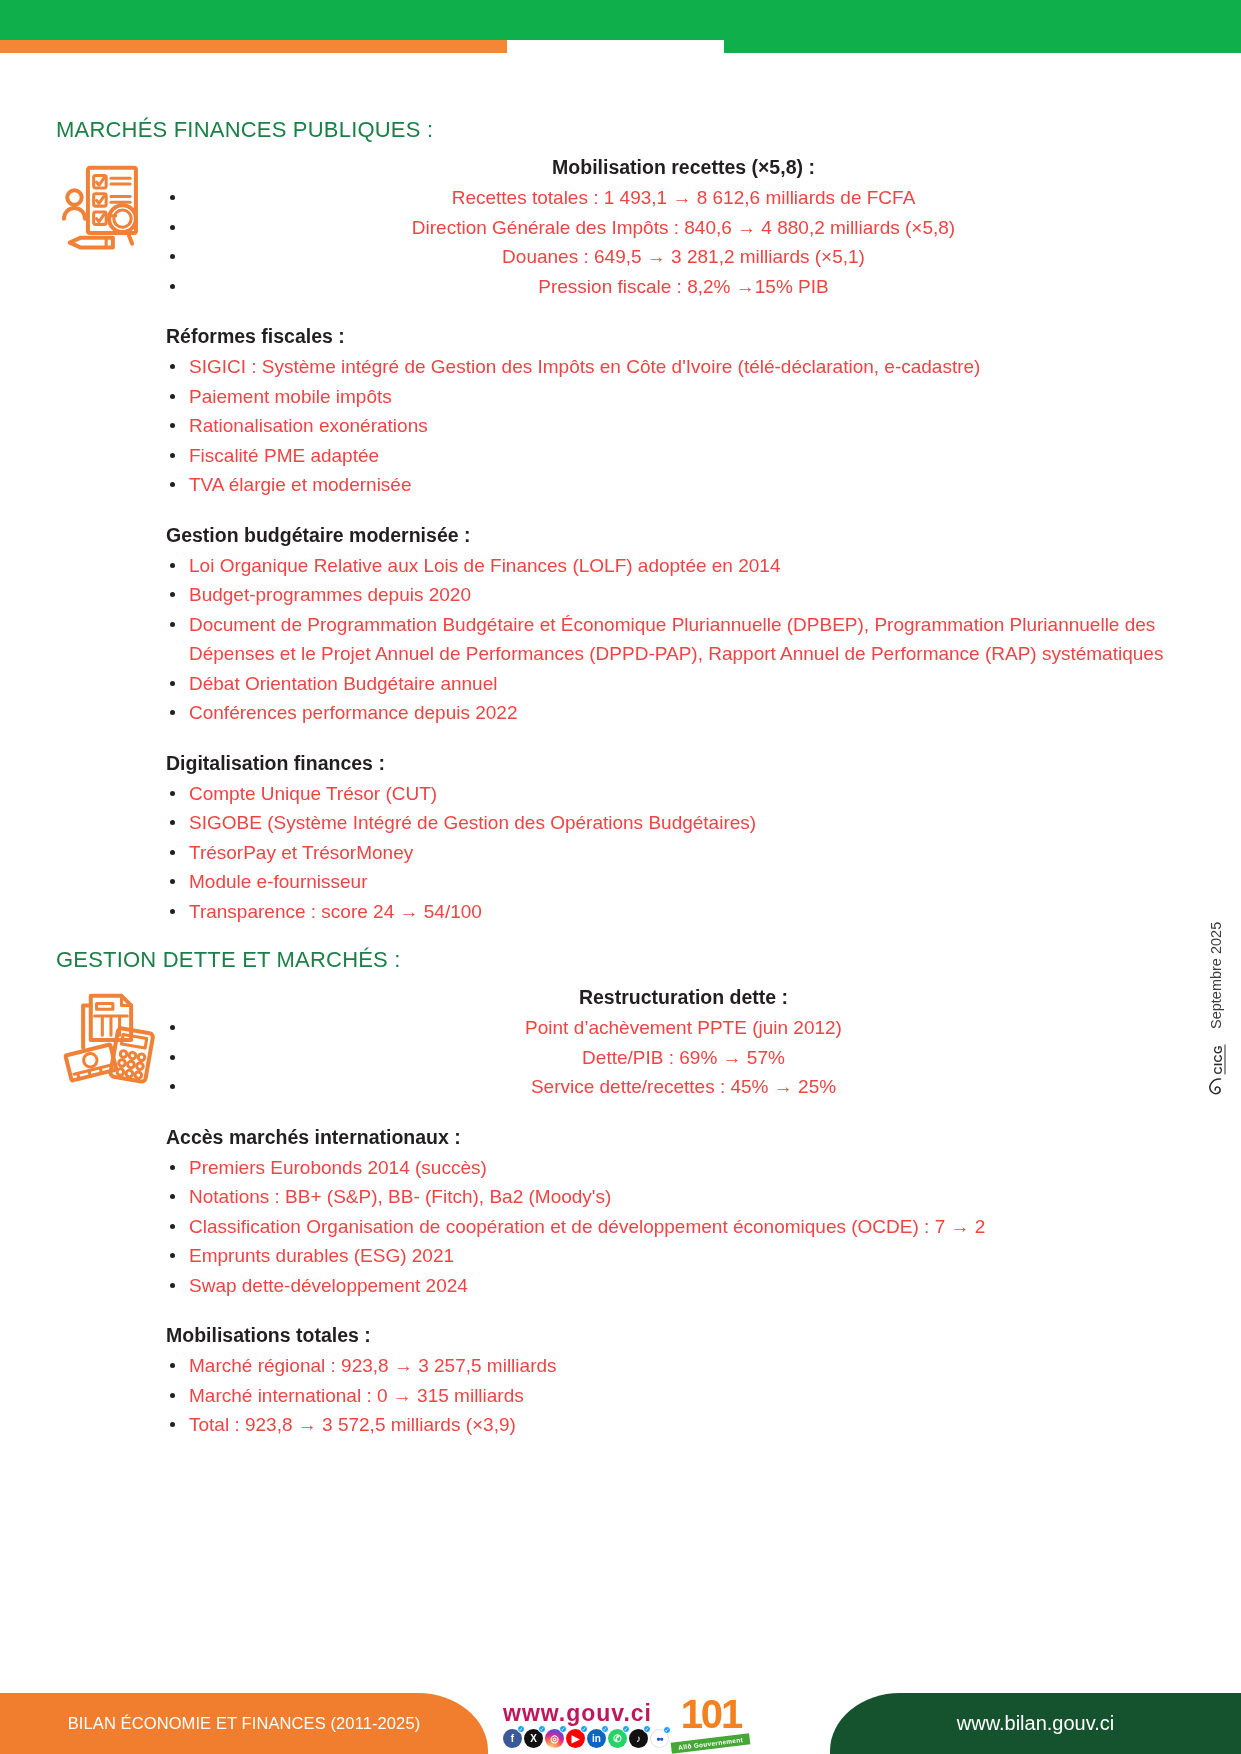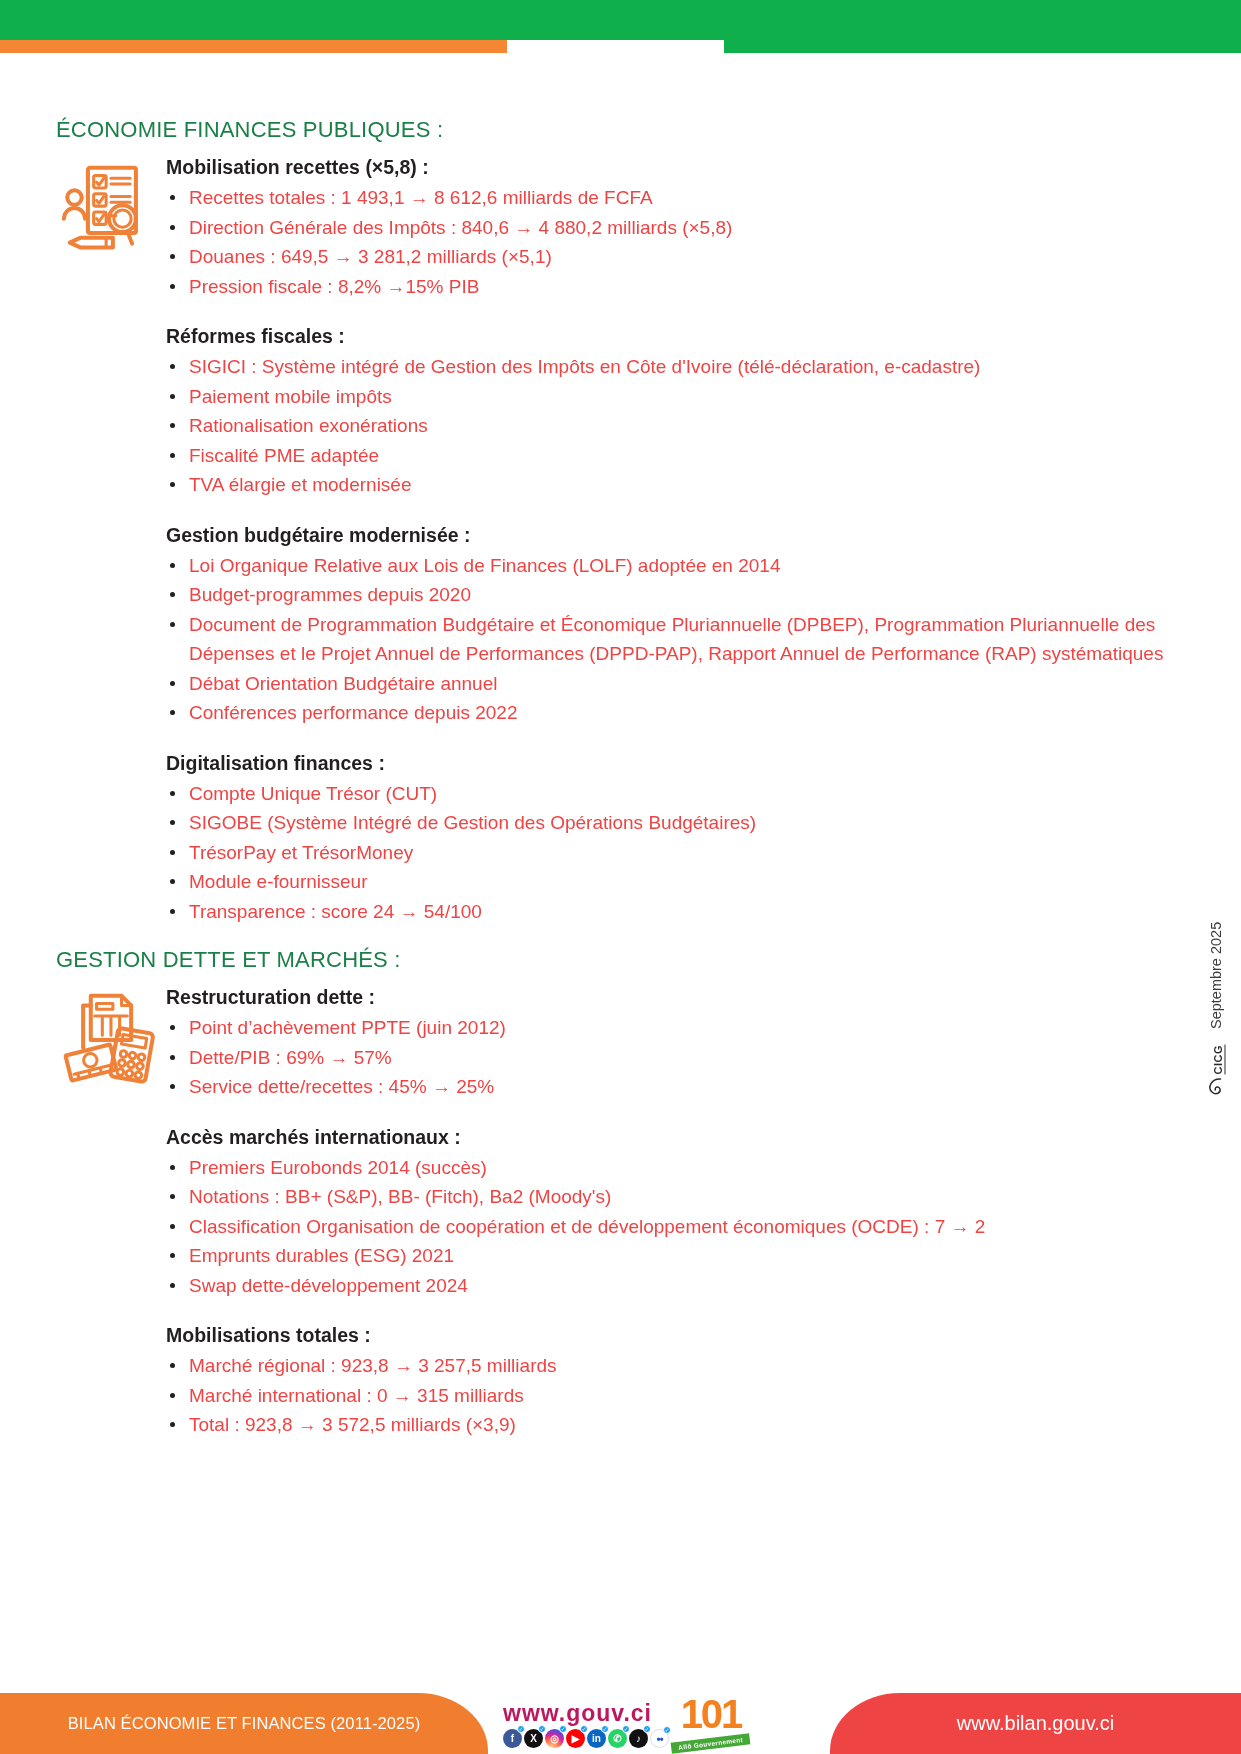--- a/index.html
+++ b/index.html
@@ -15,39 +15,39 @@
   .tb-green2 { flex:1; background:#0FAF4B; margin-top:-40px; height:53px; }
 
   
   main { padding:0 40px 0 56px; }
   section.sec1 h2 { margin-top:63px; }
   section.sec2 h2 { margin-top:20px; }
   h2 { color:#1B8047; font-size:22px; font-weight:normal; letter-spacing:.2px; line-height:28px; }
   .section-body { position:relative; padding-left:110px; margin-top:10px; }
   .section-icon { position:absolute; left:6px; top:8px; width:96px; height:104px; }
   .group { margin-top:22px; }
-  .group:first-child { margin-top:6px; }
+  .group:first-child { margin-top:6px;text-align:center; }
   .group-title { font-weight:bold; font-size:19.5px; line-height:26px; color:#231F20; }
   .group ul { list-style:none; margin-top:3px; max-width:1012px; }
   .group li { position:relative; padding-left:23px; font-size:19px; line-height:29.5px; color:#ef4444; }
   .group li::before { content:""; position:absolute; left:4px; top:12px; width:5px; height:5px; border-radius:50%; background:#231F20; }
 
   
   .edition { position:absolute; left:1128px; top:995px; width:175px; height:28px;
              transform:rotate(-90deg); transform-origin:center; display:flex; align-items:center; gap:16px; }
   .cicg { display:flex; align-items:flex-end; gap:2px; }
   .cicg-text { font-size:11px; font-weight:bold; color:#2b2b2b; letter-spacing:.5px; border-bottom:1px solid #2b2b2b; padding-bottom:1px; }
   .edition-date { font-size:14.5px; color:#3c3c3c; white-space:nowrap; }
 
   
   footer { position:absolute; left:0; right:0; bottom:0; height:64px; }
   .f-orange { position:absolute; left:0; bottom:0; width:488px; height:61px; background:#F07E2E;
               border-top-right-radius:70px 58px; display:flex; align-items:center; justify-content:center; }
   .f-orange span { color:#fff; font-size:16.5px; letter-spacing:.1px; white-space:nowrap; }
-  .f-green { position:absolute; right:0; bottom:0; width:411px; height:61px; background:#ef4444;
+  .f-green { position:absolute; right:0; bottom:0; width:411px; height:61px; background:#14532d;
              border-top-left-radius:70px 58px; display:flex; align-items:center; justify-content:center; }
   .f-green span { color:#fff; font-size:20px; white-space:nowrap; }
   .f-center { position:absolute; left:503px; bottom:6px; width:250px; }
   .gouv-url { color:#be185d; font-weight:bold; font-size:23px; letter-spacing:1px; line-height:26px; }
   .socials { display:flex; gap:2px; margin-top:3px; width:162px; }
   .soc { position:relative; width:19px; height:19px; border-radius:50%; display:flex; align-items:center; justify-content:center; flex:0 0 auto; }
   .soc .glyph { color:#fff; font-size:10px; font-weight:bold; line-height:1; }
   .soc .badge { position:absolute; top:-4px; right:-3px; width:8px; height:8px; background:#1d9bf0; border:1px solid #fff;
                 border-radius:50%; color:#fff; font-size:5.5px; line-height:6px; text-align:center; }
   .soc[data-name="instagram-icon"] { background:radial-gradient(circle at 30% 110%, #fdf497 0%, #fd5949 45%, #d6249f 60%, #285AEB 90%) !important; }
@@ -71,21 +71,21 @@
     <div class="tb-green" data-name="top-banner-green-bar"></div>
     <div class="tb-row">
       <div class="tb-orange" data-name="top-banner-orange-stripe"></div>
       <div class="tb-gap" data-name="top-banner-gap"></div>
       <div class="tb-green2" data-name="top-banner-green-right-block"></div>
     </div>
   </header>
 
   <main data-name="content">
       <section data-name="report-section" class="sec1">
-    <h2 data-name="section-heading">ÉCONOMIE FINANCES PUBLIQUES :</h2>
+    <h2 data-name="section-heading">MARCHÉS FINANCES PUBLIQUES :</h2>
     <div class="section-body">
       <span class="section-icon" data-name="audit-checklist-icon"><svg class="orange-ico" viewBox="0 0 100 100">
     <rect x="27" y="6" width="50" height="68" rx="2"></rect>
     <rect class="thin" x="33" y="14" width="13" height="13" rx="2"></rect>
     <polyline class="thin" points="36,21 38.5,24 43.5,17"></polyline>
     <rect class="thin" x="33" y="33" width="13" height="13" rx="2"></rect>
     <polyline class="thin" points="36,40 38.5,43 43.5,36"></polyline>
     <rect class="thin" x="33" y="52" width="13" height="13" rx="2"></rect>
     <polyline class="thin" points="36,59 38.5,62 43.5,55"></polyline>
     <line class="thin" x1="51" y1="17" x2="71" y2="17"></line>

